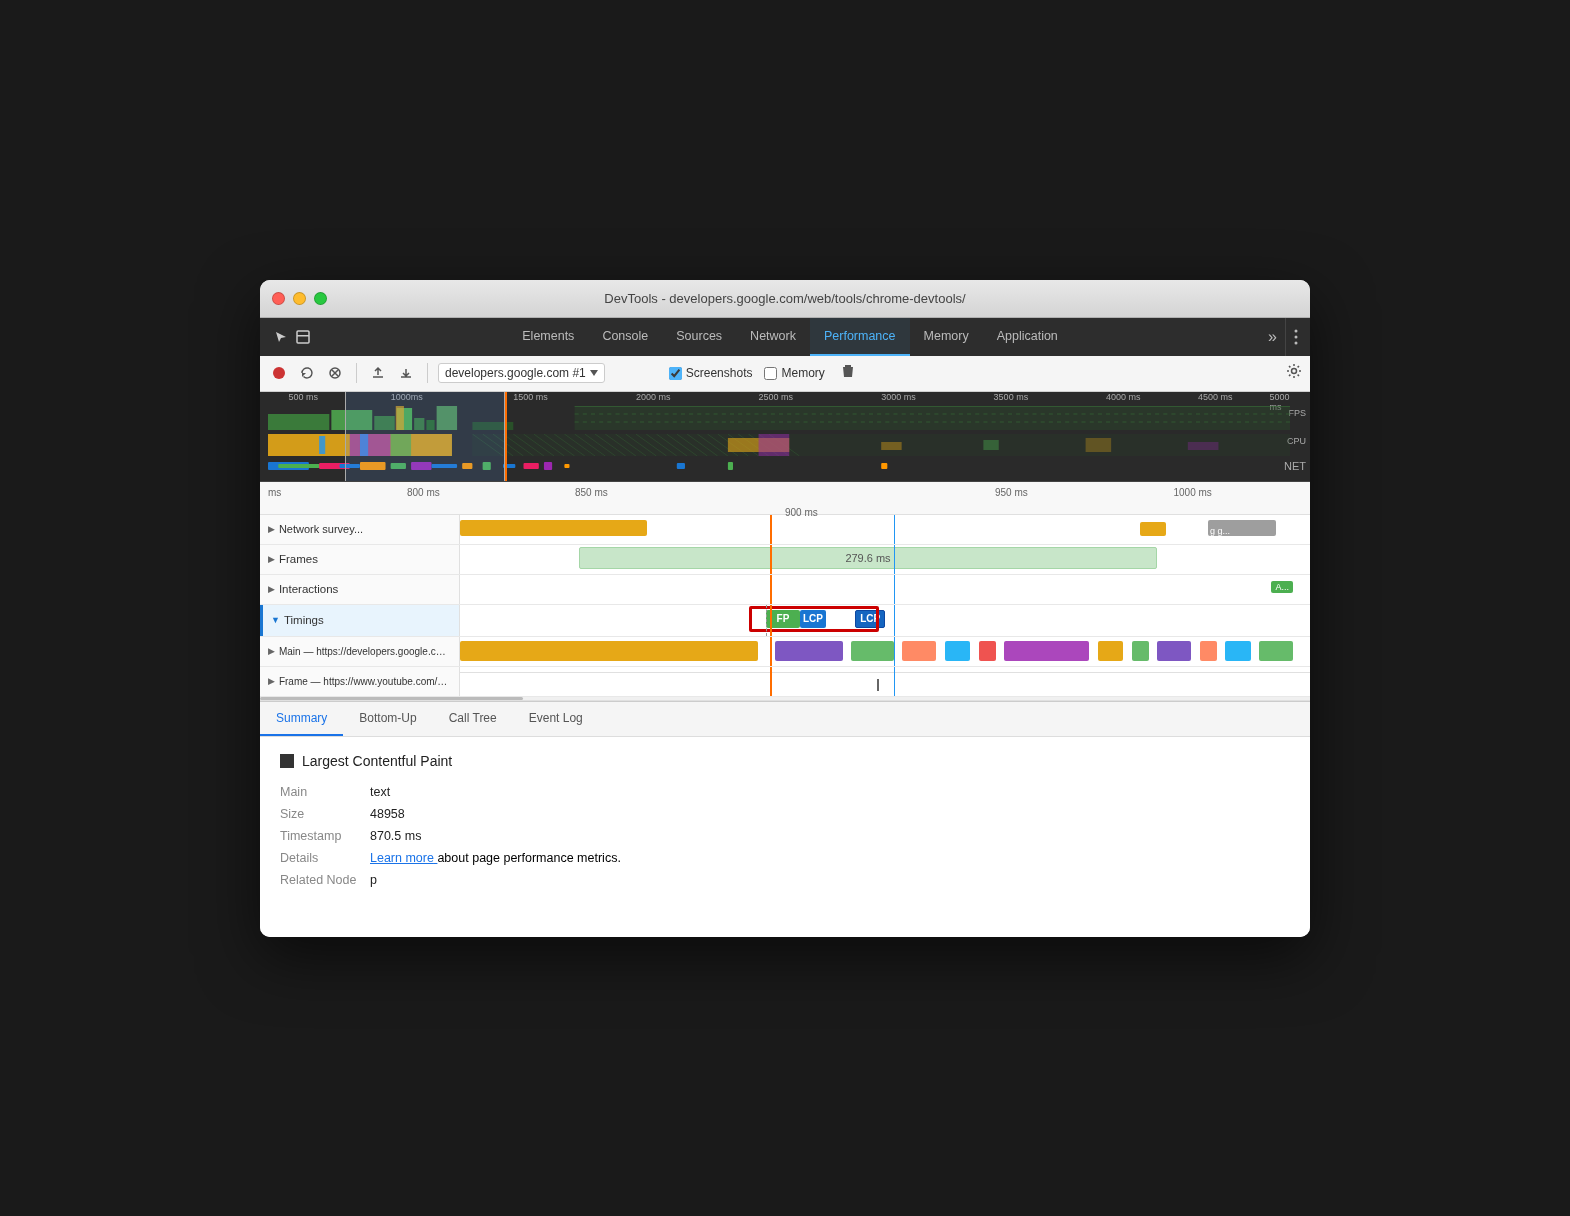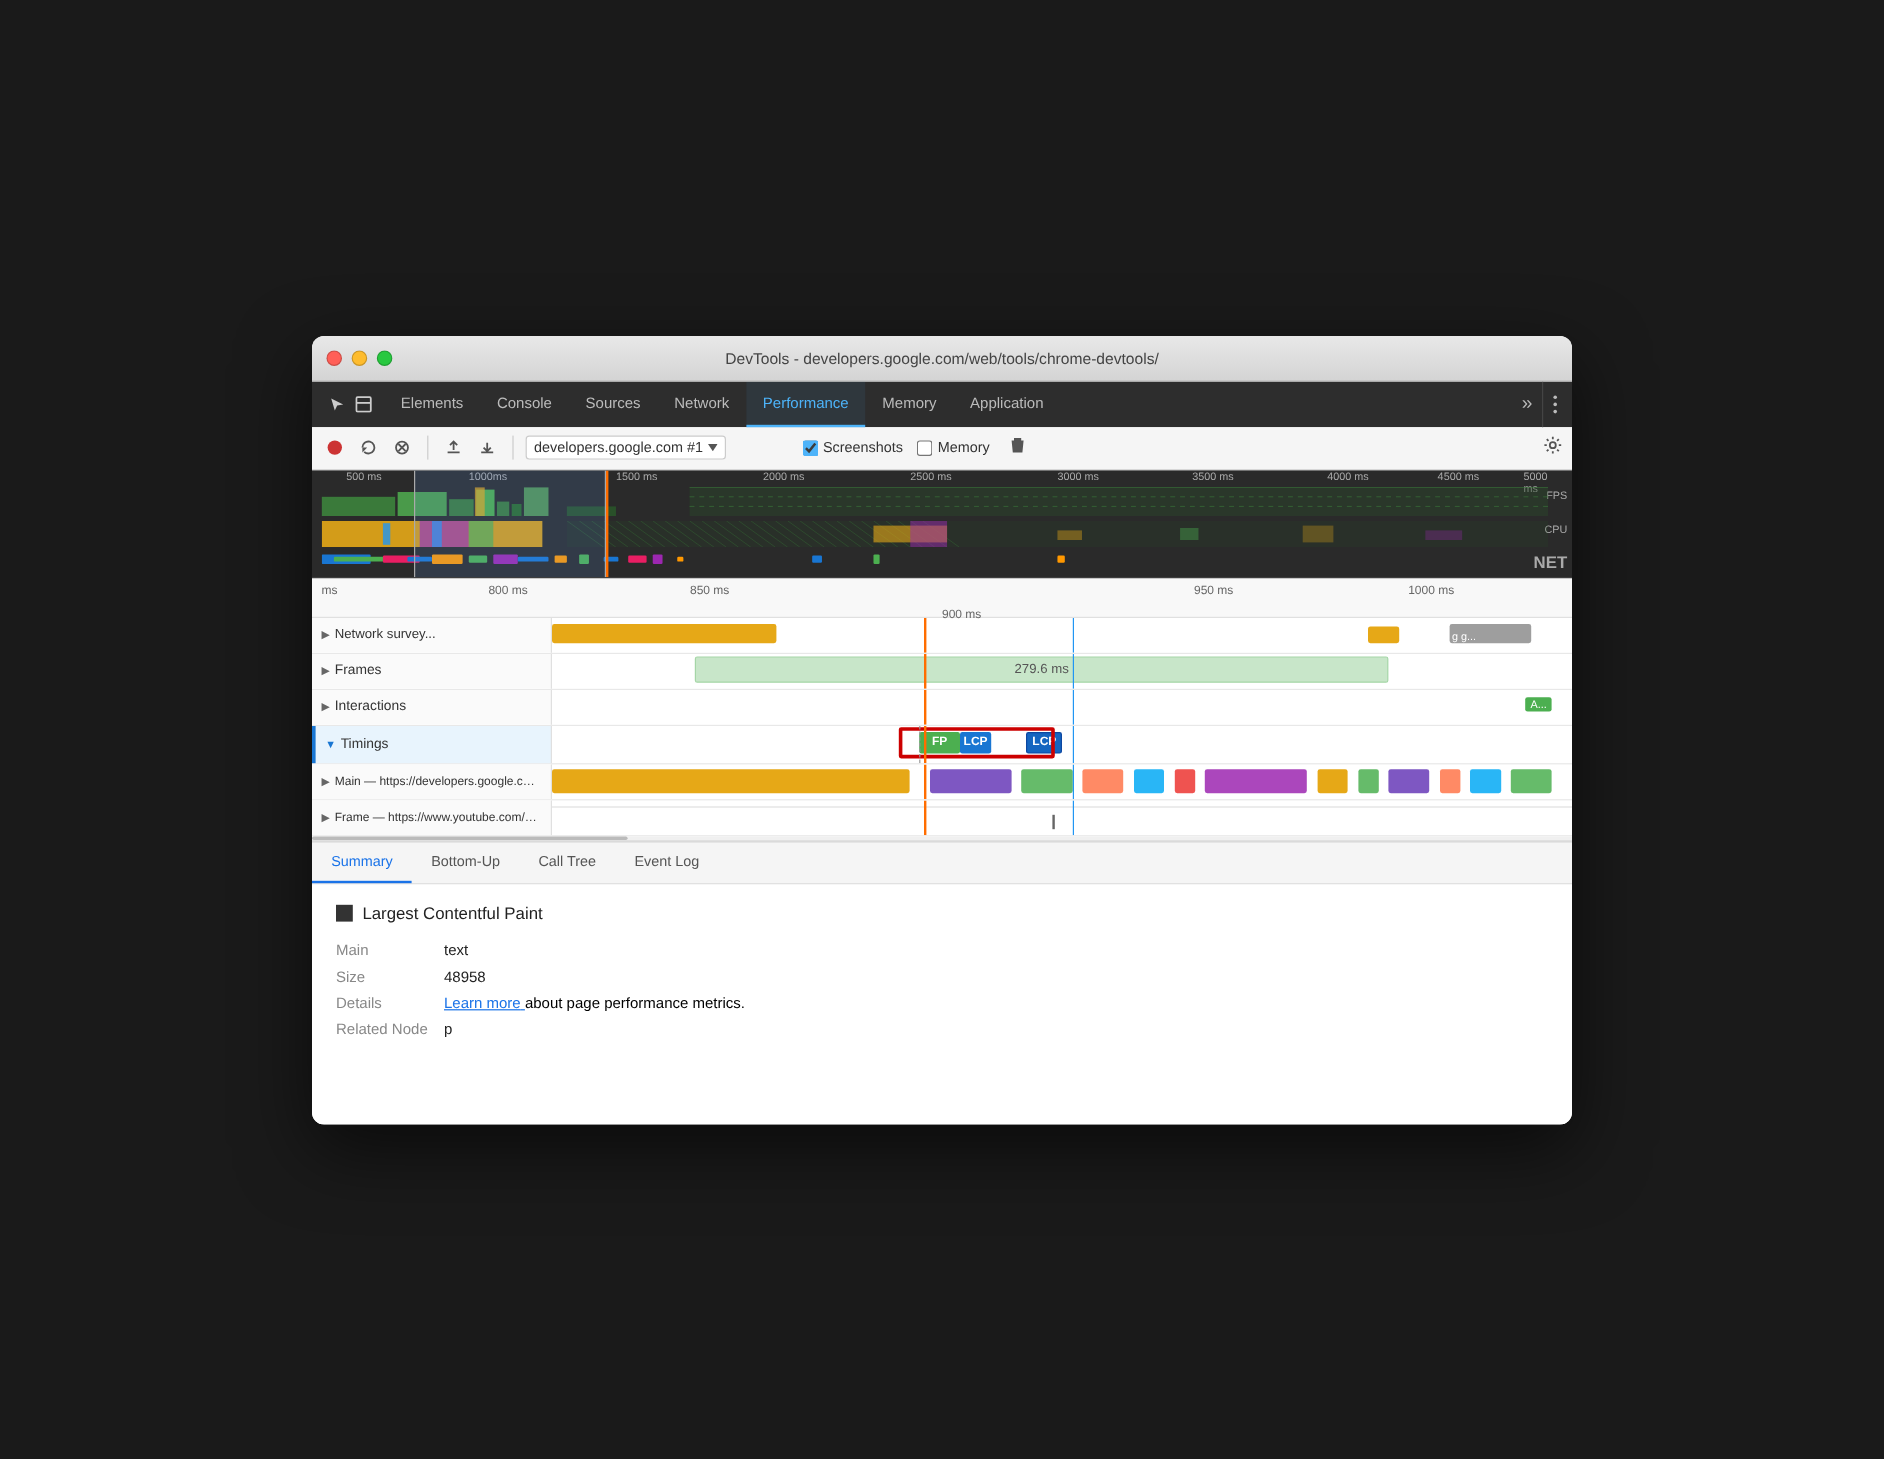--- a/index.html
+++ b/index.html
@@ -72,20 +72,21 @@
       align-items: center;
       justify-content: center;
       cursor: pointer;
       color: #ccc;
       font-size: 14px;
     }
     .tab-items {
       display: flex;
       align-items: stretch;
       flex: 1;
+      justify-content: center;
     }
     .tab-item {
       padding: 0 14px;
       display: flex;
       align-items: center;
       font-size: 12.5px;
       color: #bbb;
       cursor: pointer;
       border-bottom: 2px solid transparent;
       white-space: nowrap;
@@ -209,23 +210,22 @@
       position: absolute;
       right: 4px;
       top: 44px;
       font-size: 9px;
       color: #aaa;
     }
     .net-label {
       position: absolute;
       right: 4px;
       top: 68px;
-      font-size: 14px;
+      font-size: 11px;
       color: #aaa;
-      font-weight: bold;
     }
     
     .fps-row {
       position: absolute;
       top: 14px;
       left: 8px;
       right: 20px;
       height: 24px;
     }
     
@@ -806,20 +806,24 @@
     </div>
     <div class="summary-row">
       <span class="summary-label">Main</span>
       <span class="summary-value">text</span>
     </div>
     <div class="summary-row">
       <span class="summary-label">Size</span>
       <span class="summary-value">48958</span>
     </div>
     <div class="summary-row">
+      <span class="summary-label">Timestamp</span>
+      <span class="summary-value">870.5 ms</span>
+    </div>
+    <div class="summary-row">
       <span class="summary-label">Details</span>
       <span>
         <a class="summary-link" href="#">
           <span>Learn more</span>
         </a>
         <span> about page performance metrics.</span>
       </span>
     </div>
     <div class="summary-row">
       <span class="summary-label">Related Node</span>

